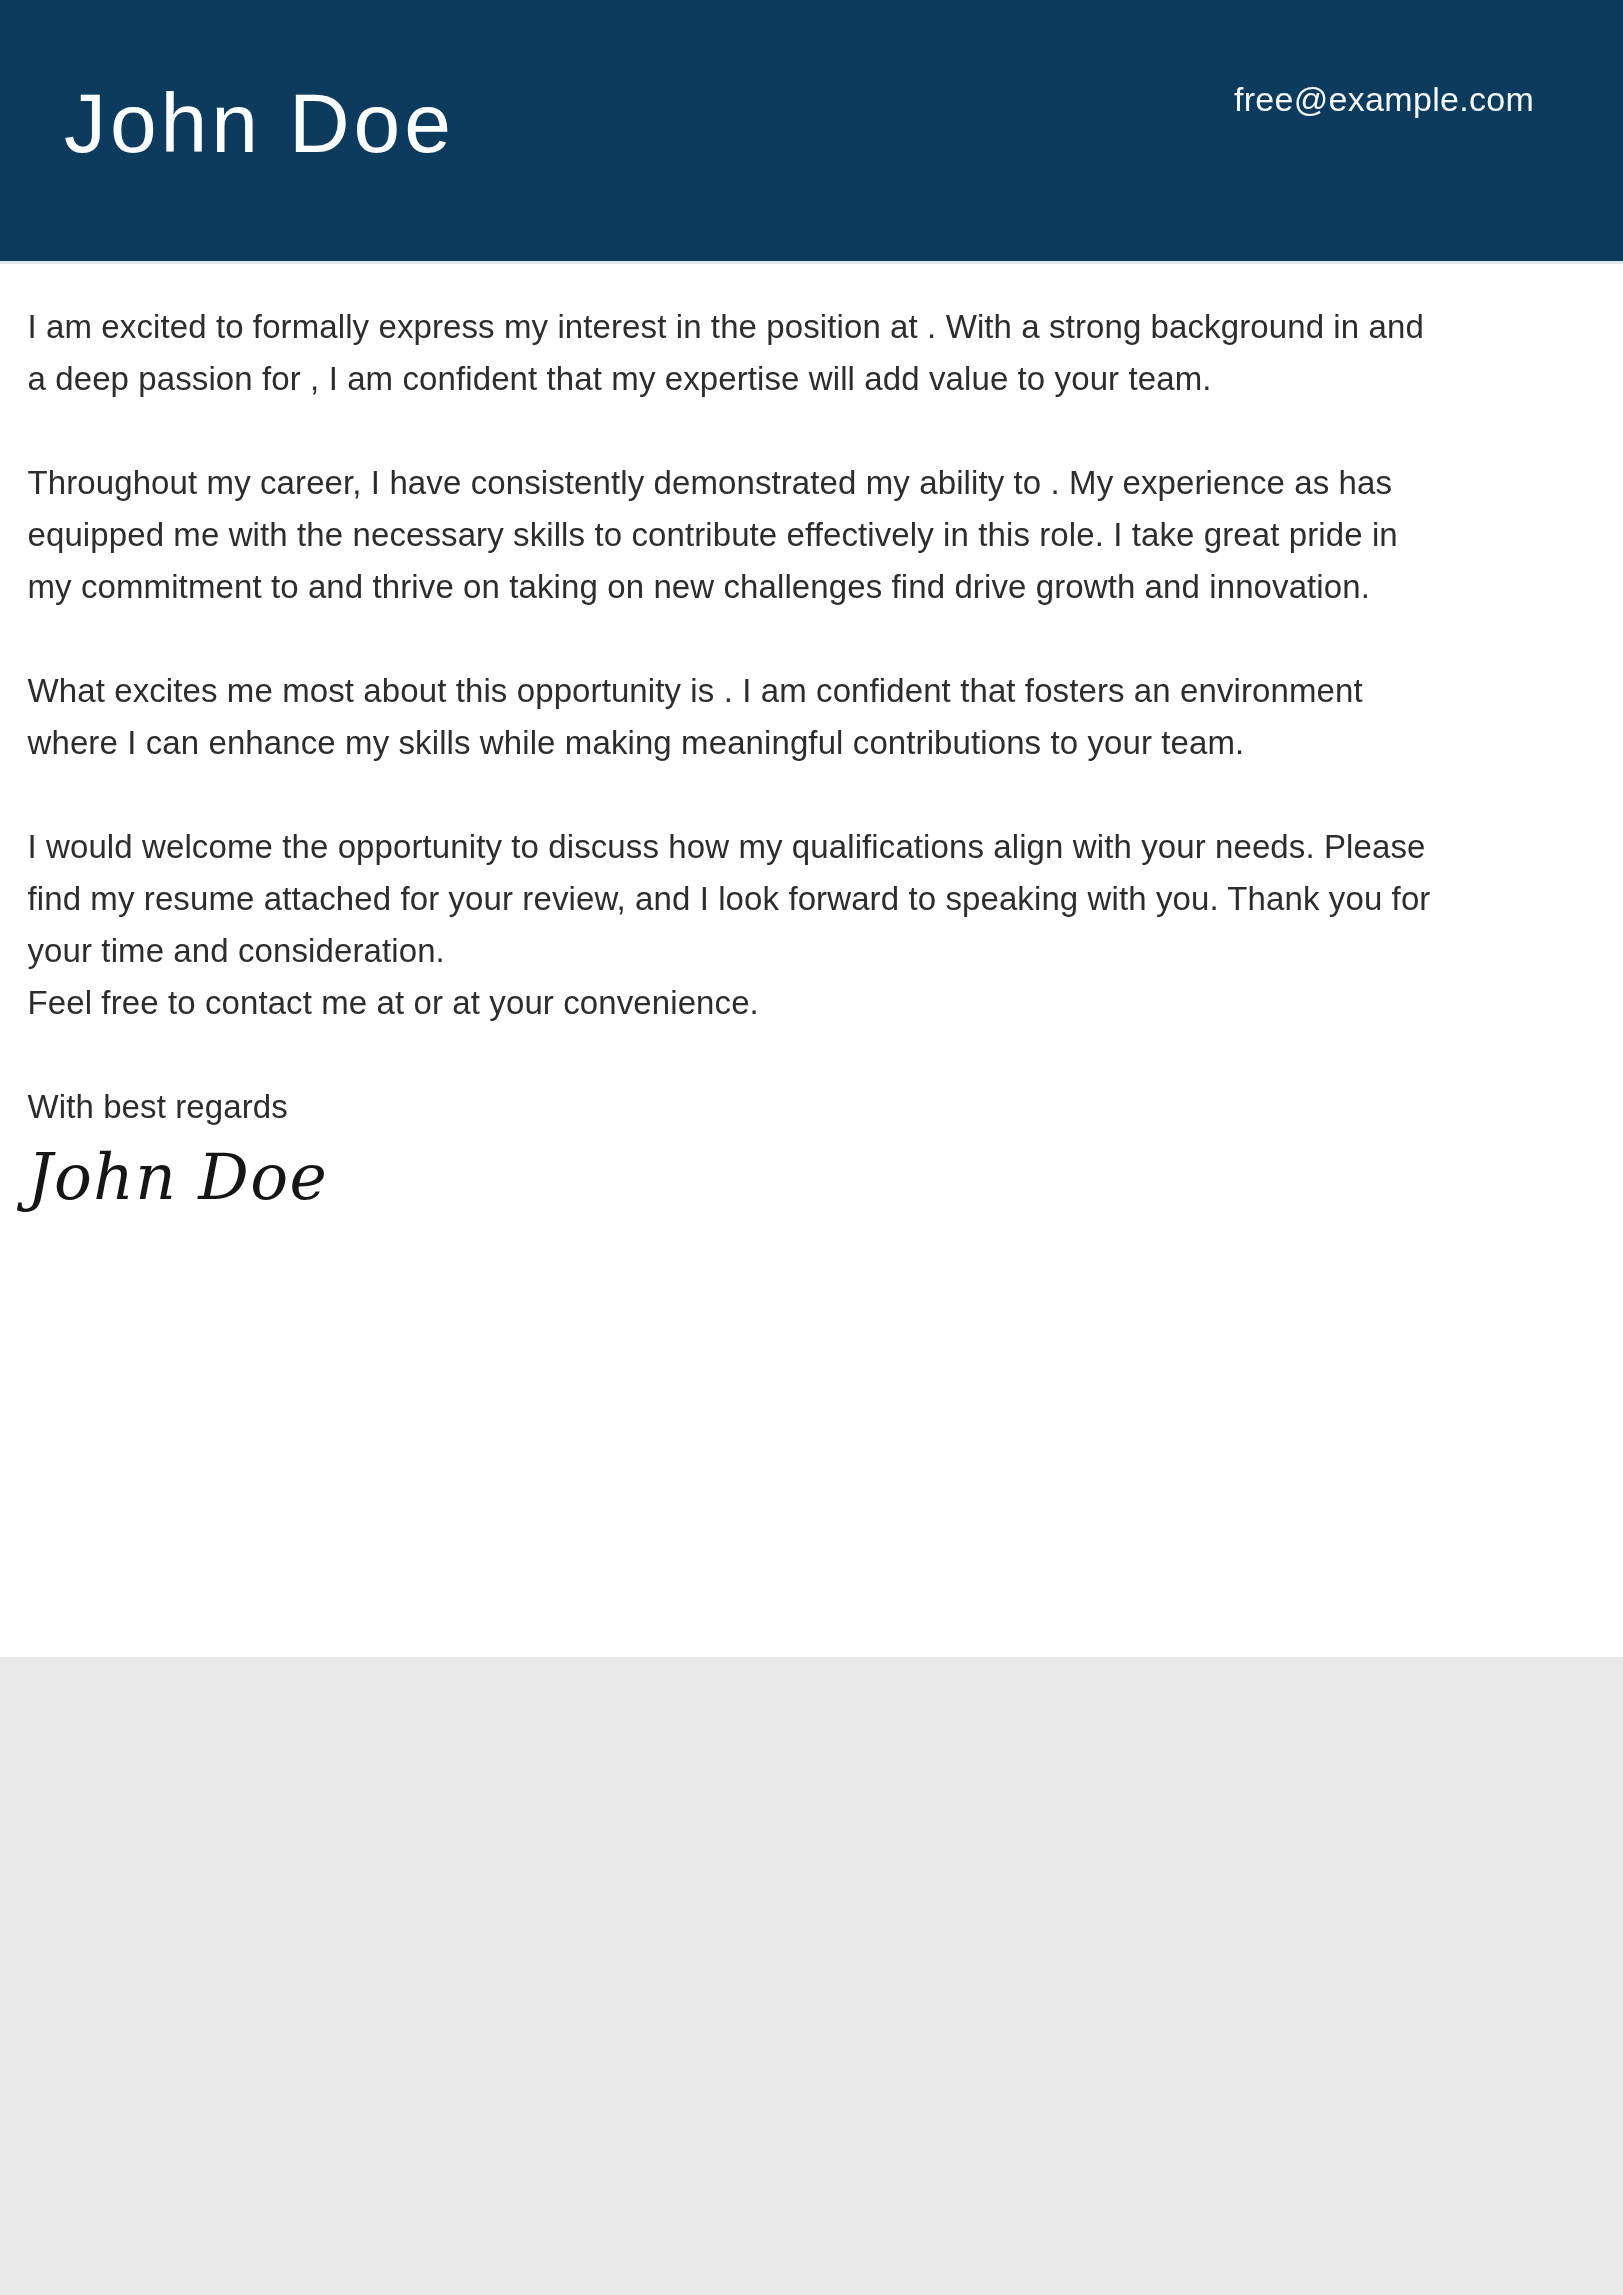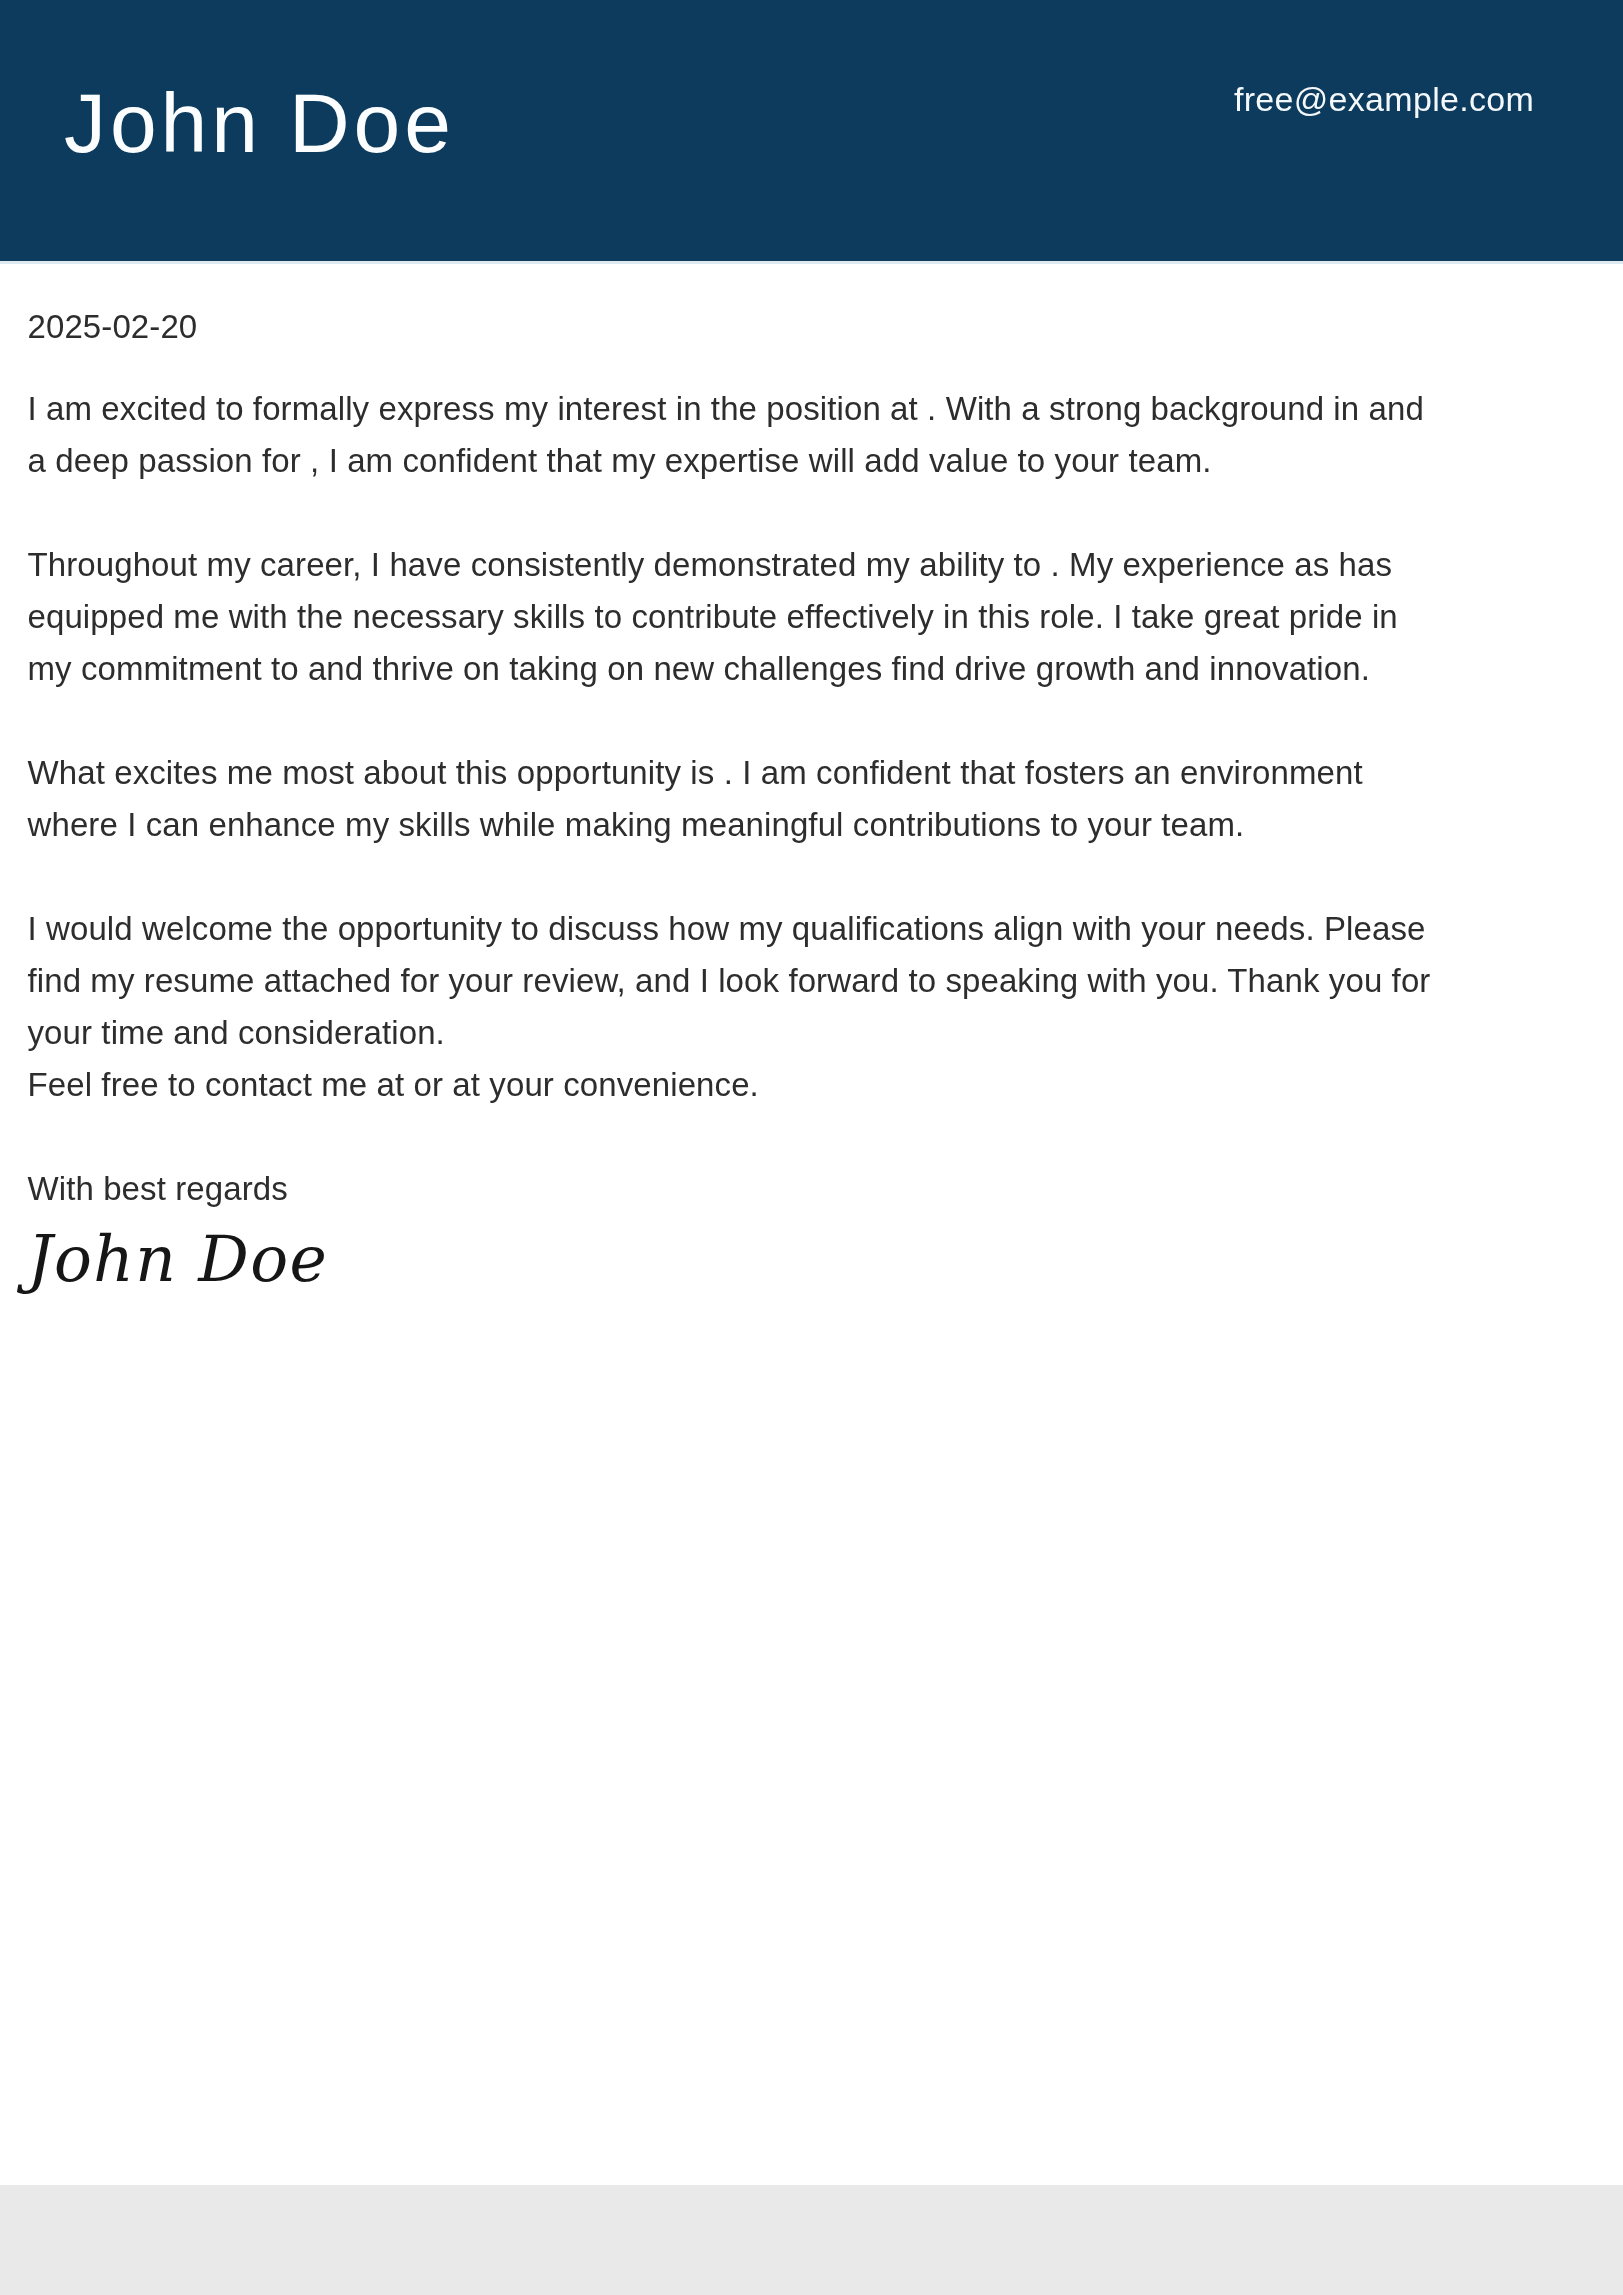--- a/index.html
+++ b/index.html
@@ -1,20 +1,20 @@
 <!DOCTYPE html>
 <html style="font-size:10.5px"><head>
 <meta charset="utf-8">
 <style>
   html, body { margin: 0; padding: 0; }
   body { background: #e9e9e9; }
   .page {
     position: relative;
     width: 1623px;
-    height: 2185px;
+    height: 1657px;
     background: #ffffff;
     font-family: "Liberation Sans", sans-serif;
     overflow: hidden;
   }
   
   .header {
     position: relative;
     width: 100%;
     height: 264px;
     background: #0c3b5d;
@@ -74,21 +74,20 @@
 <div class="page">
 
   <div class="header">
     <div class="candidate-name">John Doe</div>
     <div class="contact">
       <div>free@example.com</div>
     </div>
   </div>
 
   <div class="letter-body">
-    <div class="letter-date">2025-02-20</div>
 
     <p>I am excited to formally express my interest in the position at . With a strong background in and
 a deep passion for , I am confident that my expertise will add value to your team.</p>
 
     <p>Throughout my career, I have consistently demonstrated my ability to . My experience as has
 equipped me with the necessary skills to contribute effectively in this role. I take great pride in
 my commitment to and thrive on taking on new challenges find drive growth and innovation.</p>
 
     <p>What excites me most about this opportunity is . I am confident that fosters an environment
 where I can enhance my skills while making meaningful contributions to your team.</p>

